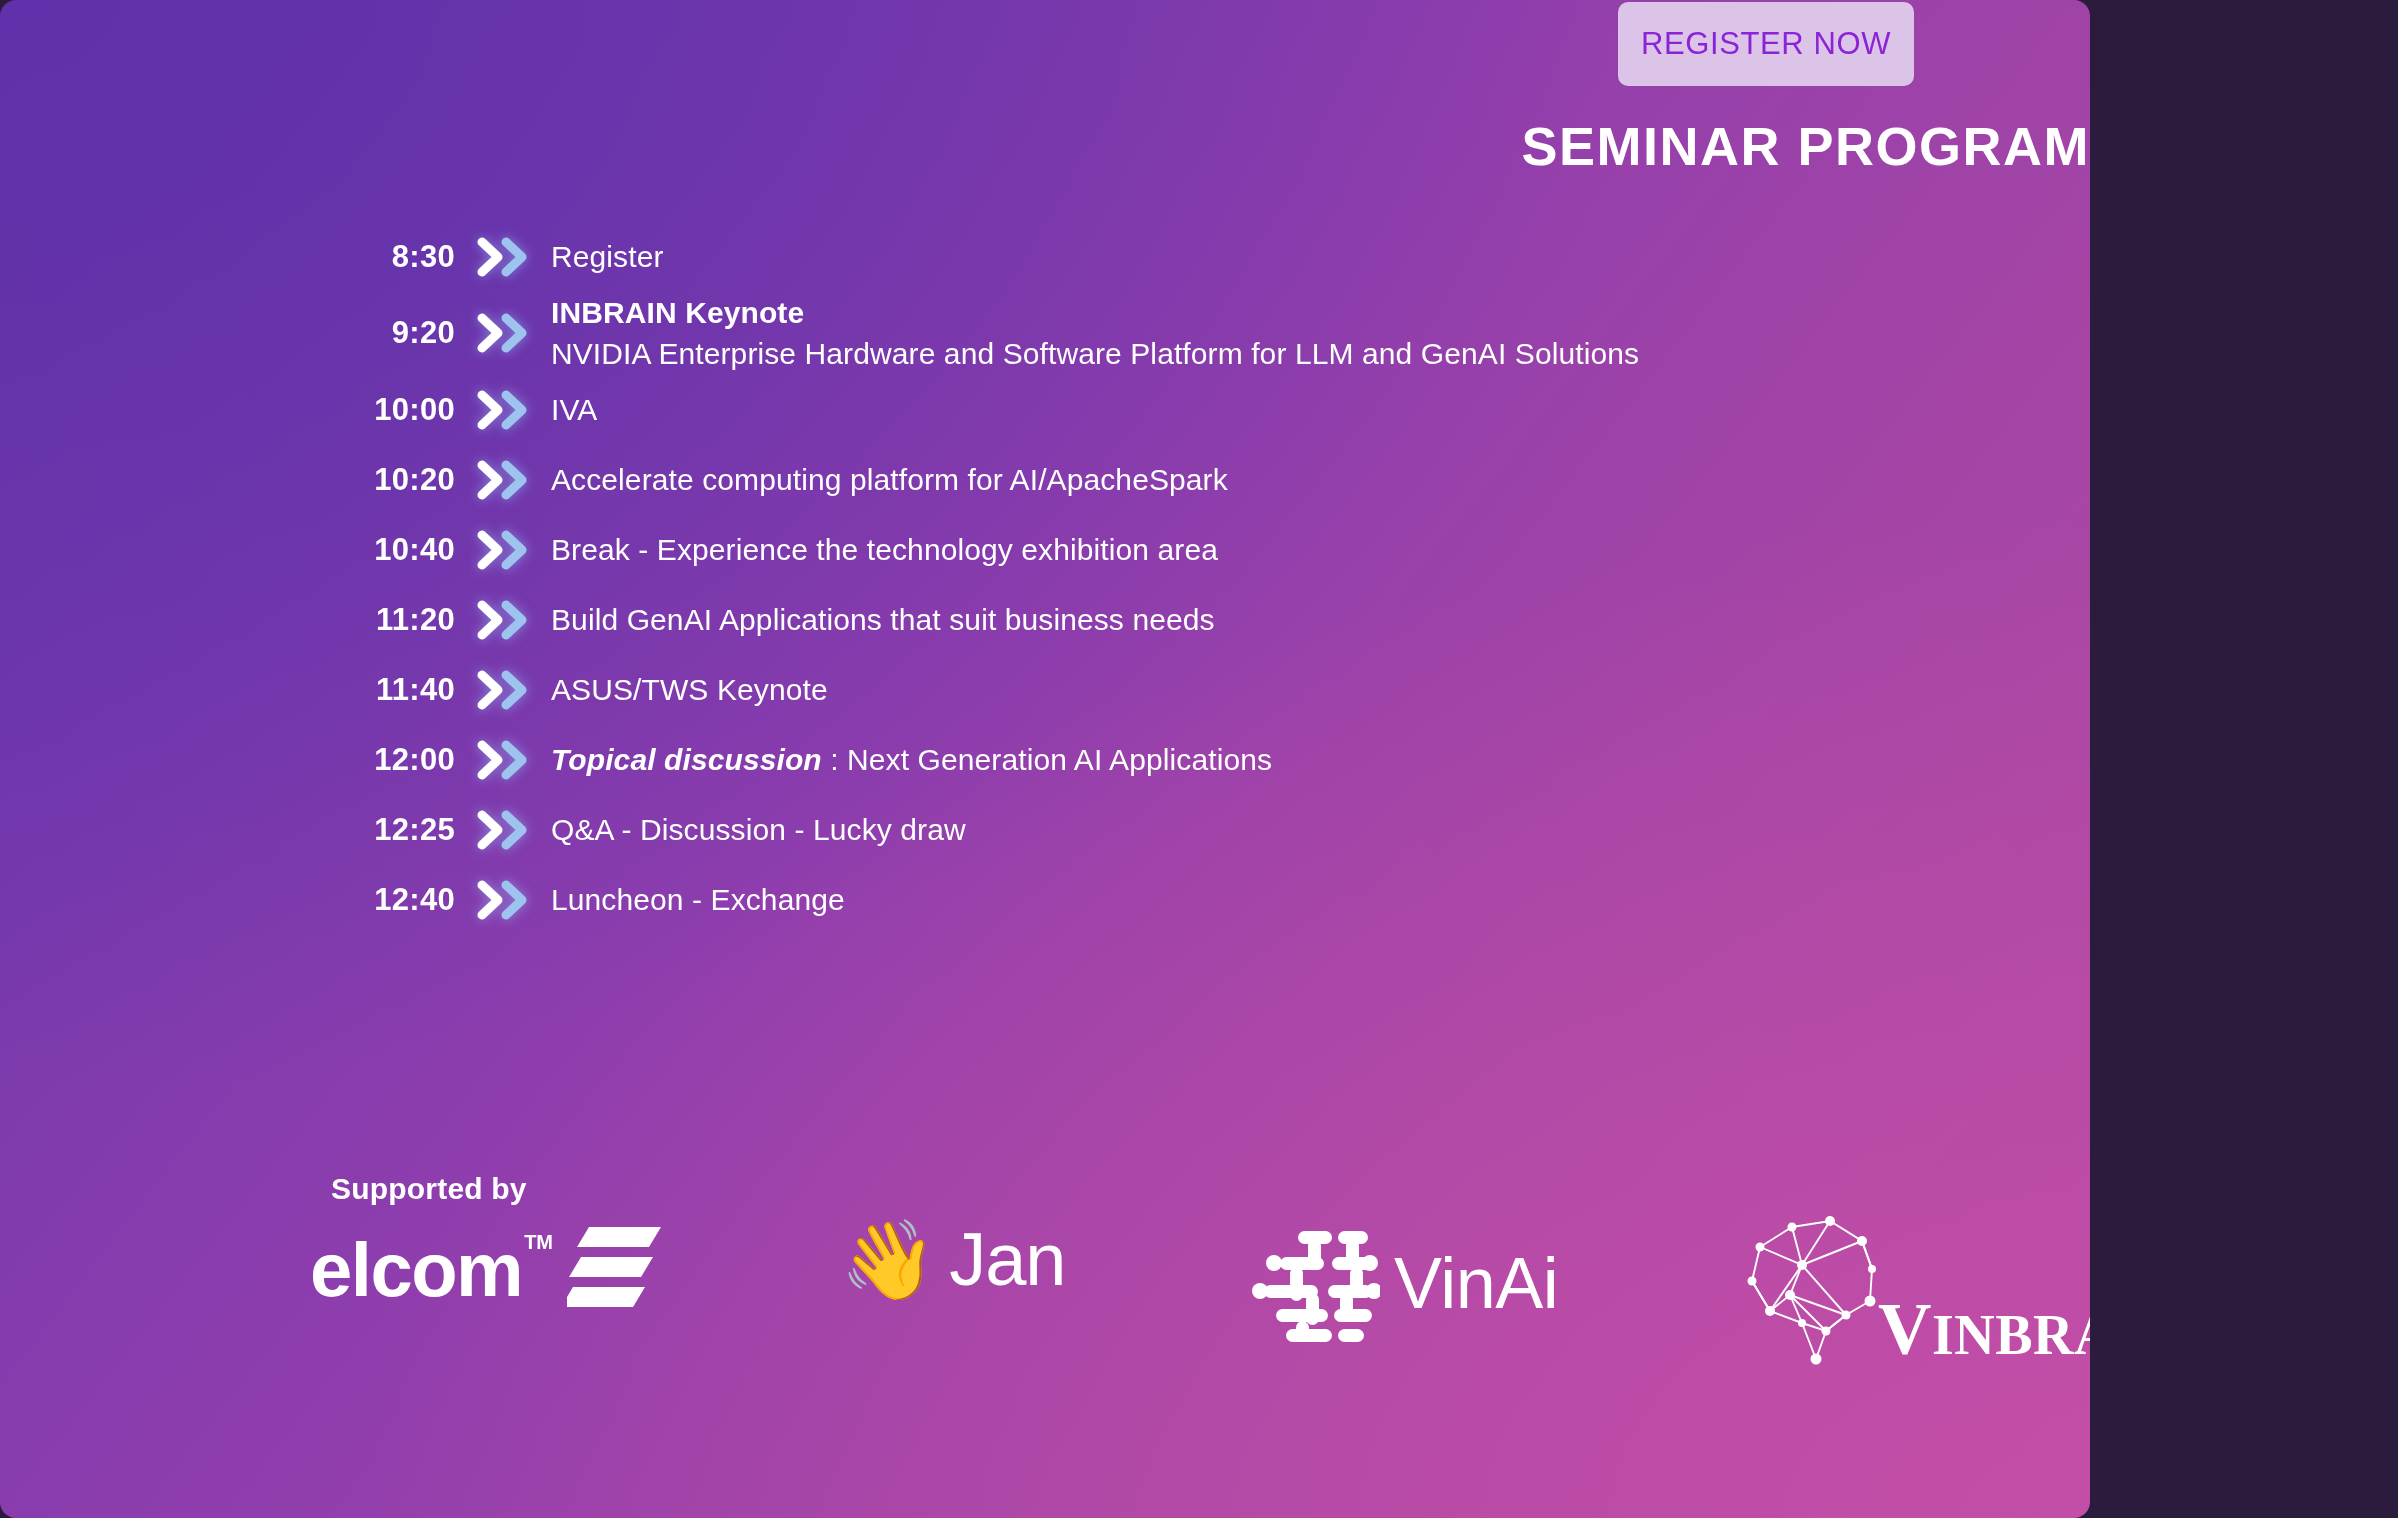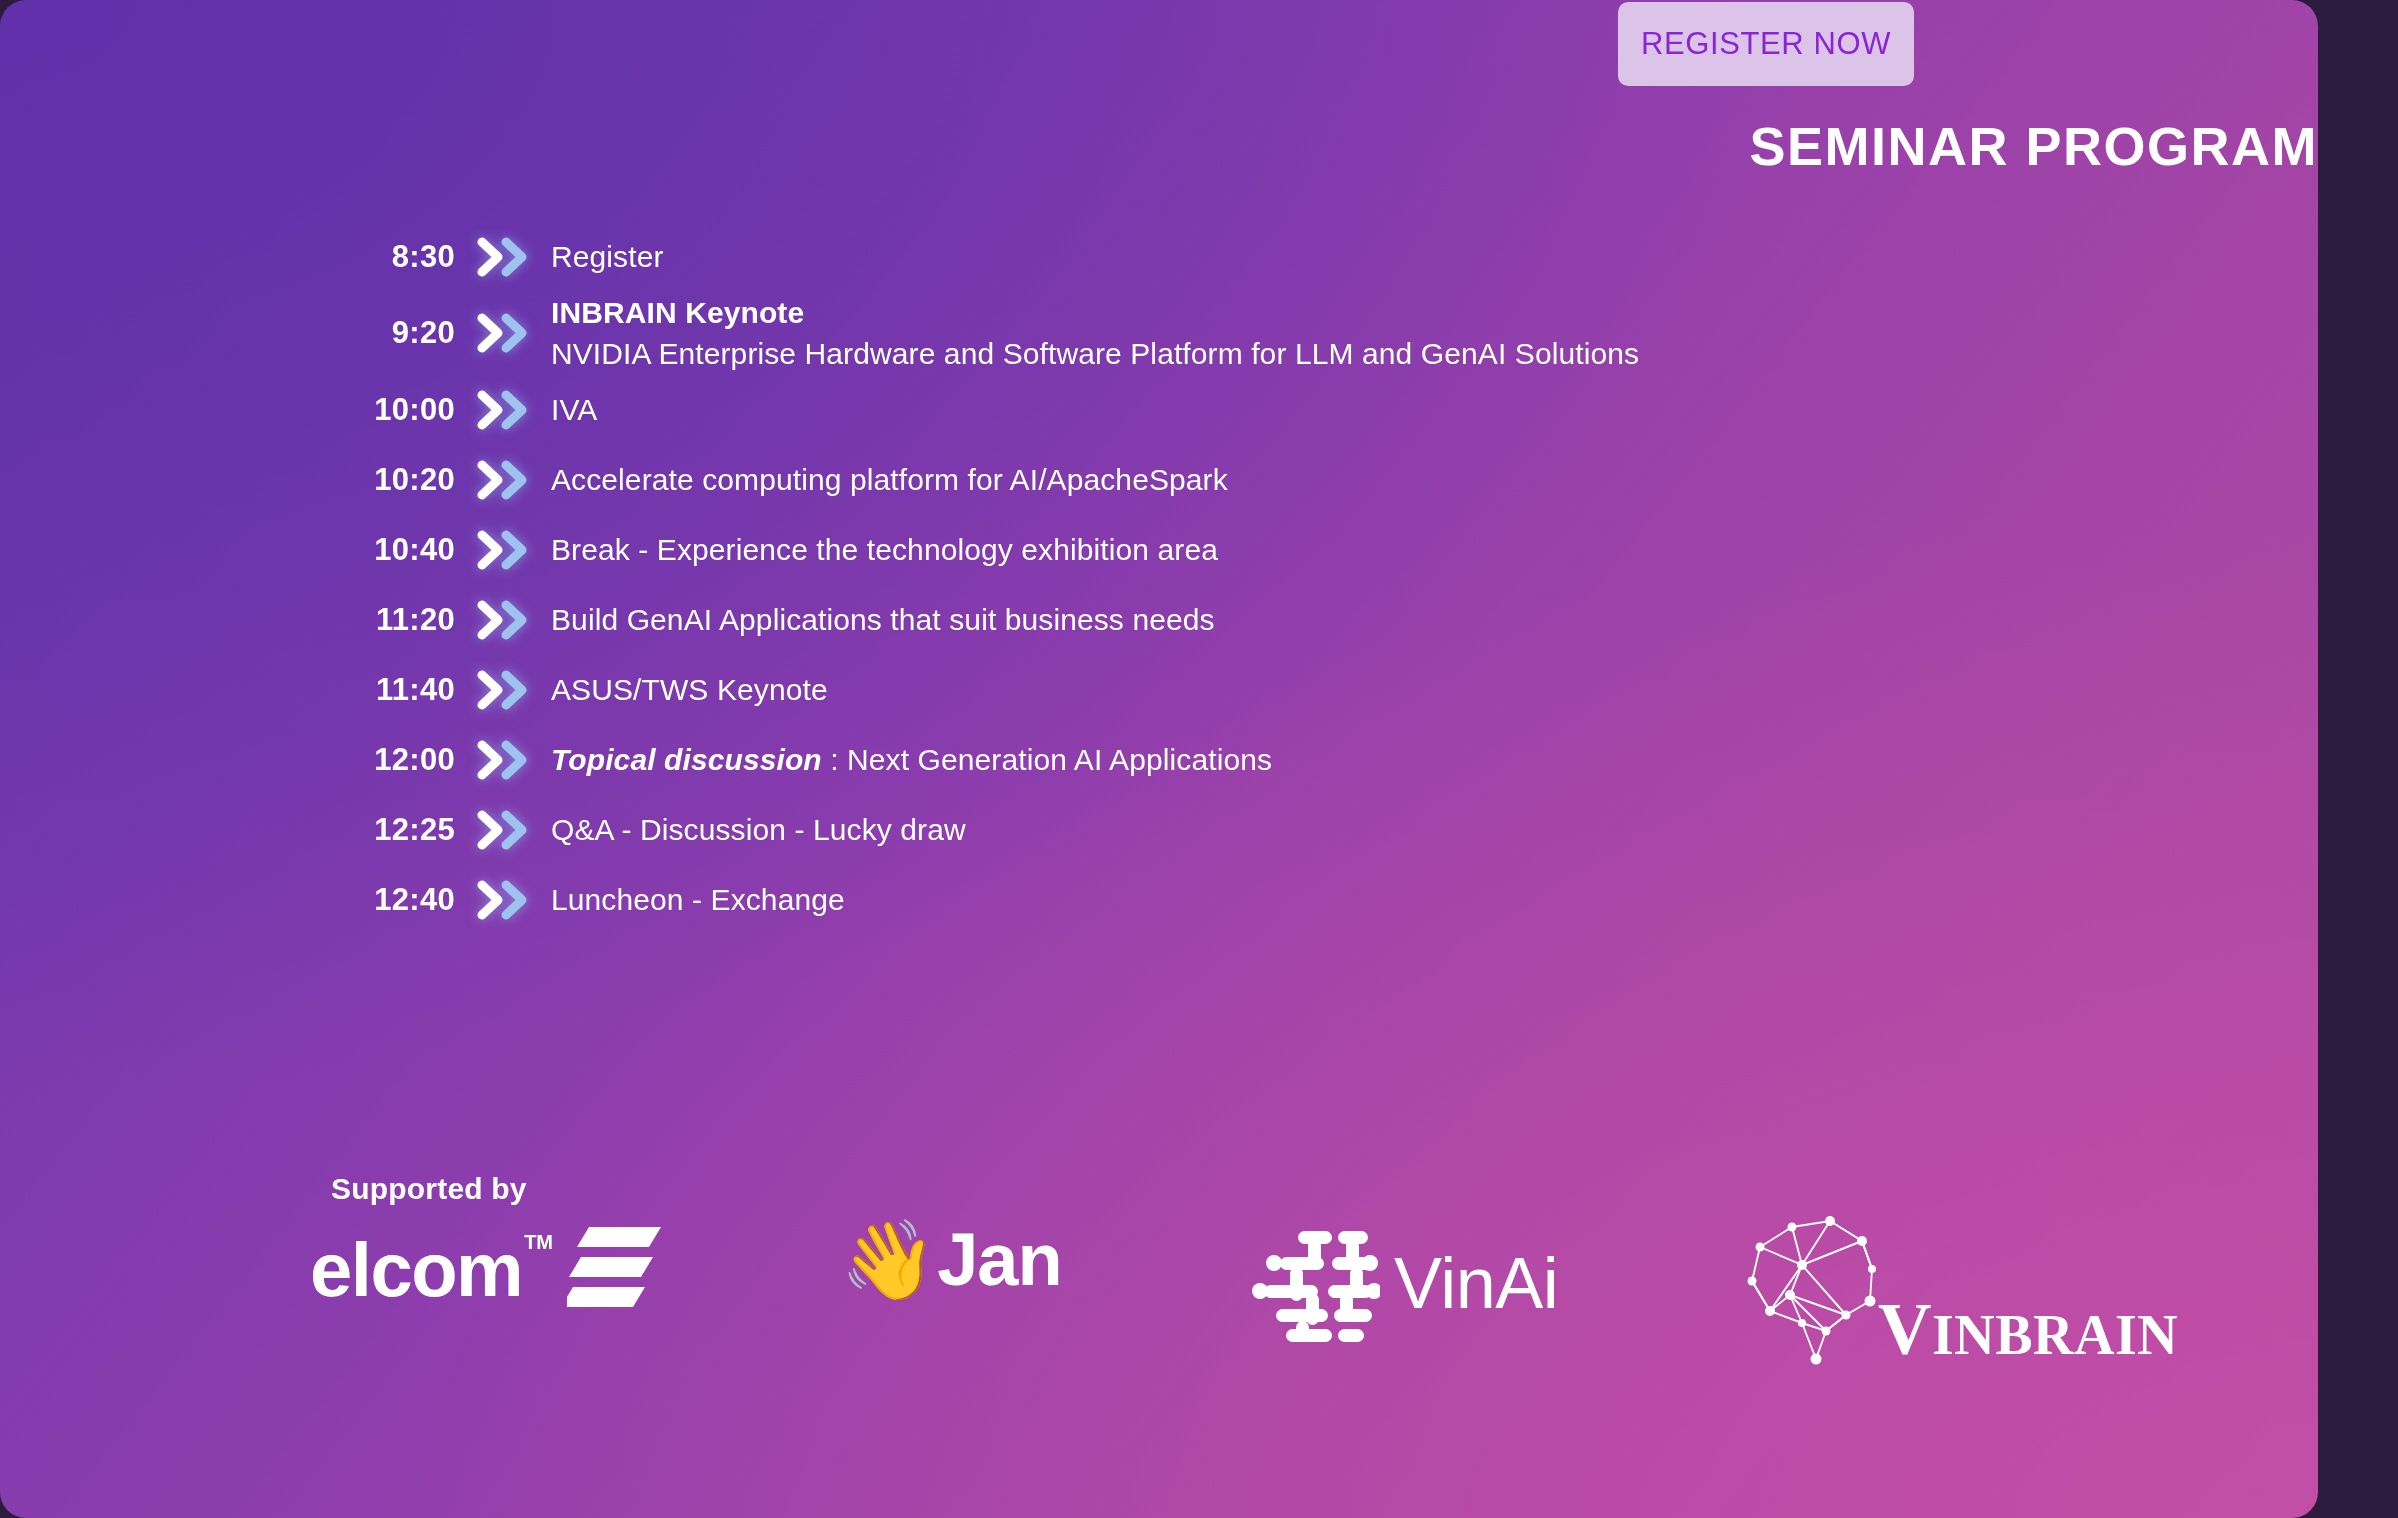--- a/index.html
+++ b/index.html
@@ -5,23 +5,23 @@
   * { box-sizing: border-box; margin: 0; padding: 0; }
   html, body {
     width: 2398px;
     height: 1518px;
     background: #2b1b3d;
     font-family: "Liberation Sans", sans-serif;
     overflow: hidden;
   }
   #page {
     position: relative;
-    width: 2318px;
+    width: 2090px;
     height: 1518px;
-    border-radius: 26px;
+    border-radius: 16px;
     overflow: hidden;
     background:
       radial-gradient(ellipse 150% 120% at 100% 100%, rgba(196,78,168,0.95) 0%, rgba(196,78,168,0.0) 55%),
       radial-gradient(ellipse 130% 120% at 0% 0%, rgba(96,49,170,1) 0%, rgba(96,49,170,0) 60%),
       linear-gradient(128deg, #6536a8 0%, #7a3aae 22%, #913ead 45%, #a445a6 70%, #b24aa0 100%);
   }
   
   #register-btn {
     position: absolute;
     left: 1618px;
@@ -126,23 +126,23 @@
     margin-top: 6px;
     margin-left: 2px;
   }
   #logo-elcom .emark { margin-left: 14px; }
   
   #logo-jan { left: 540px; top: 6px; }
   #logo-jan .hand { font-size: 78px; line-height: 1; }
   #logo-jan .wm {
     color: #ffffff;
     font-size: 74px;
-    font-weight: bold;
+    font-weight: normal;
     letter-spacing: -1px;
-    margin-left: 0;
+    margin-left: 12px;
     line-height: 1;
   }
   
   #logo-vinai { left: 950px; top: 2px; }
   #logo-vinai .wm {
     color: #ffffff;
     font-size: 72px;
     font-weight: 500;
     letter-spacing: -0.5px;
     margin-left: 14px;

